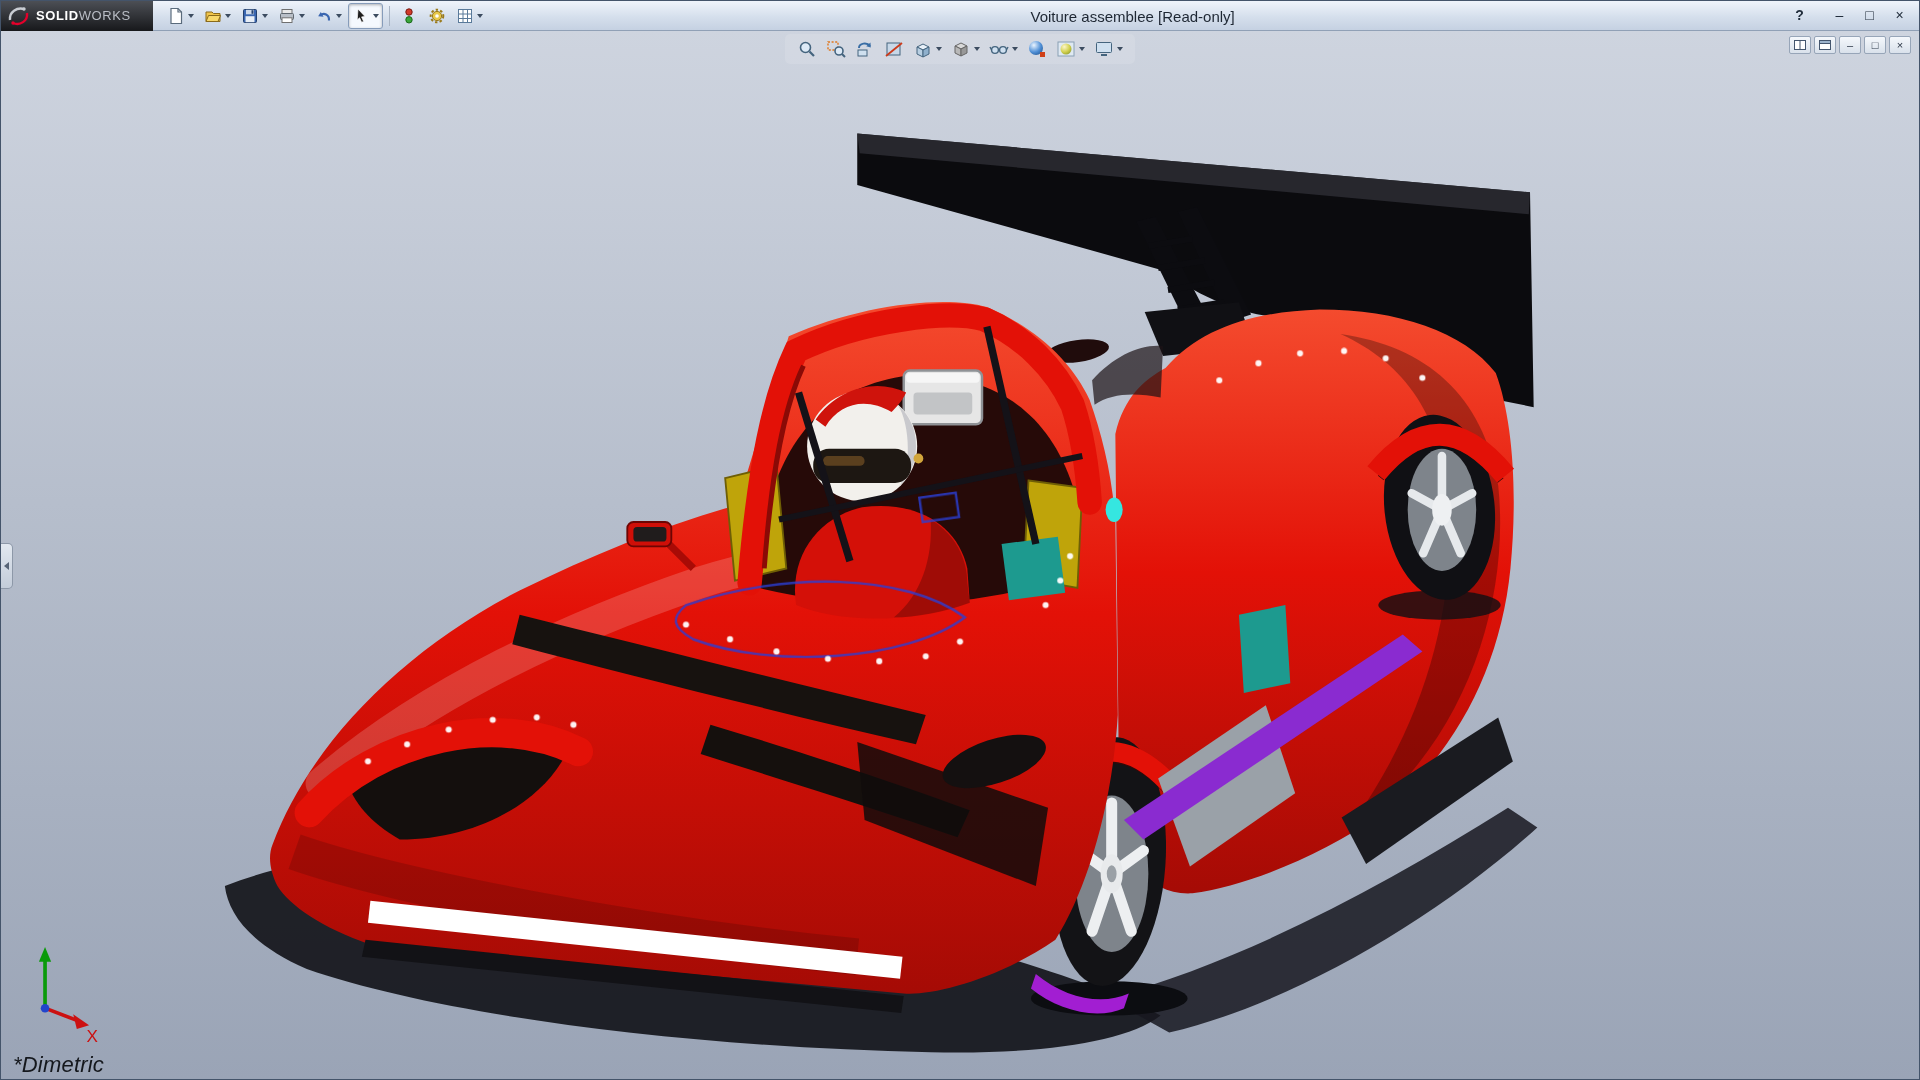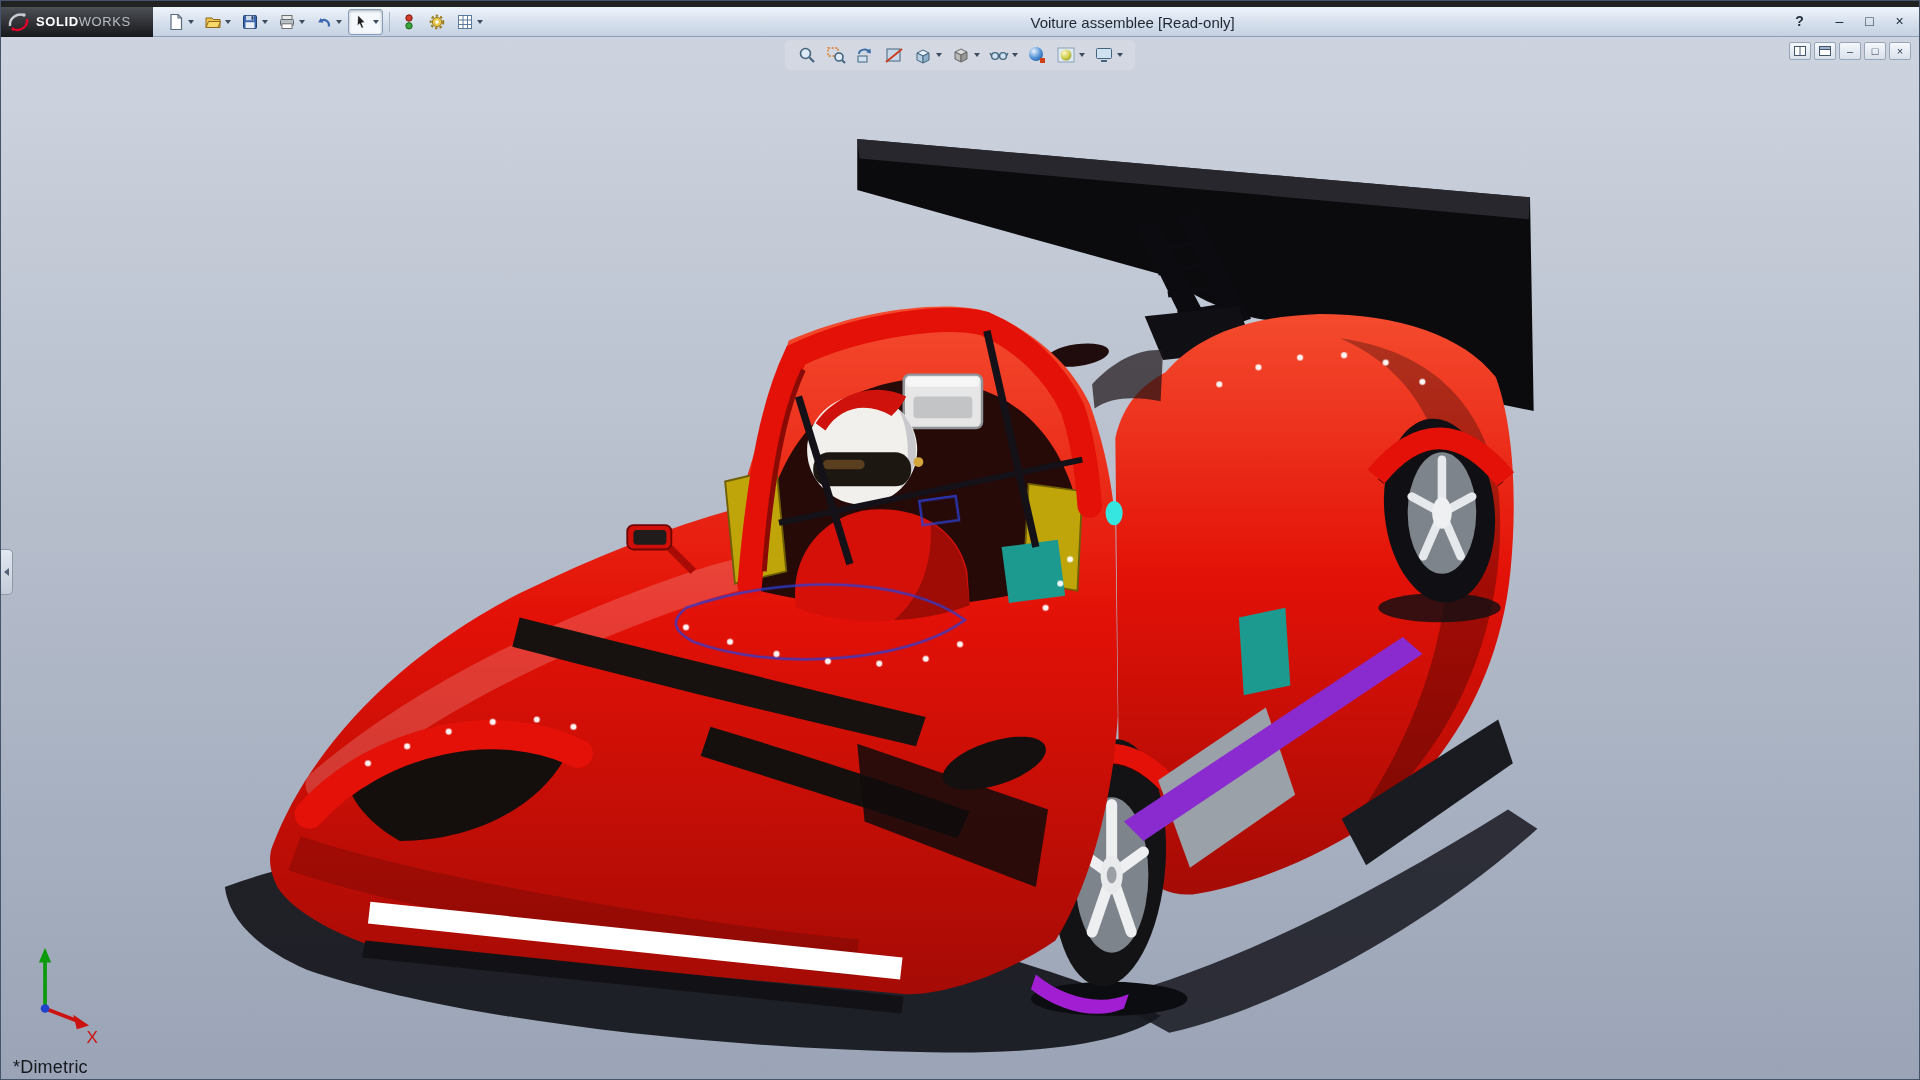--- a/index.html
+++ b/index.html
@@ -12,21 +12,21 @@
   .window {
     width:1920px; height:1080px; display:flex; flex-direction:column;
     border:1px solid #44546a;
   }
 
   
   .titlebar {
     flex:0 0 30px; height:30px; position:relative;
     background:linear-gradient(#eff4fb, #d5dfec 55%, #c5d1e2);
     border-bottom:1px solid #90a0b6;
-    display:flex; align-items:center;margin-top:6px;
+    display:flex; align-items:center;
   }
   .logo {
     height:30px; width:152px; flex:0 0 152px;
     background:linear-gradient(#4c4f55, #17181b);
     display:flex; align-items:center; gap:5px; padding:0 8px 0 6px;
   }
   .brand { color:#fff; font-size:13px; font-weight:700; letter-spacing:.6px; white-space:nowrap; }
   .brand .works { color:#b9bdc5; font-weight:400; }
   .tb-tools { display:flex; align-items:center; margin-left:10px; gap:2px; }
   .tbtn {
@@ -93,21 +93,21 @@
     display:flex; align-items:center; justify-content:center; padding:0;
   }
   .edge-tab .tri {
     width:0; height:0;
     border-top:4px solid transparent; border-bottom:4px solid transparent;
     border-right:5px solid #576476;
   }
 
   .view-label {
     position:absolute; left:12px; bottom:1px;
-    font-size:18px; color:#15181d; letter-spacing:.2px;
+    font-size:22px; color:#15181d; letter-spacing:.2px;font-style:italic;
   }
 </style>
 </head>
 <body>
 
 <div class="window">
 
   <div class="titlebar">
     <div class="logo">
       <svg width="24" height="22" viewBox="0 0 24 22">

